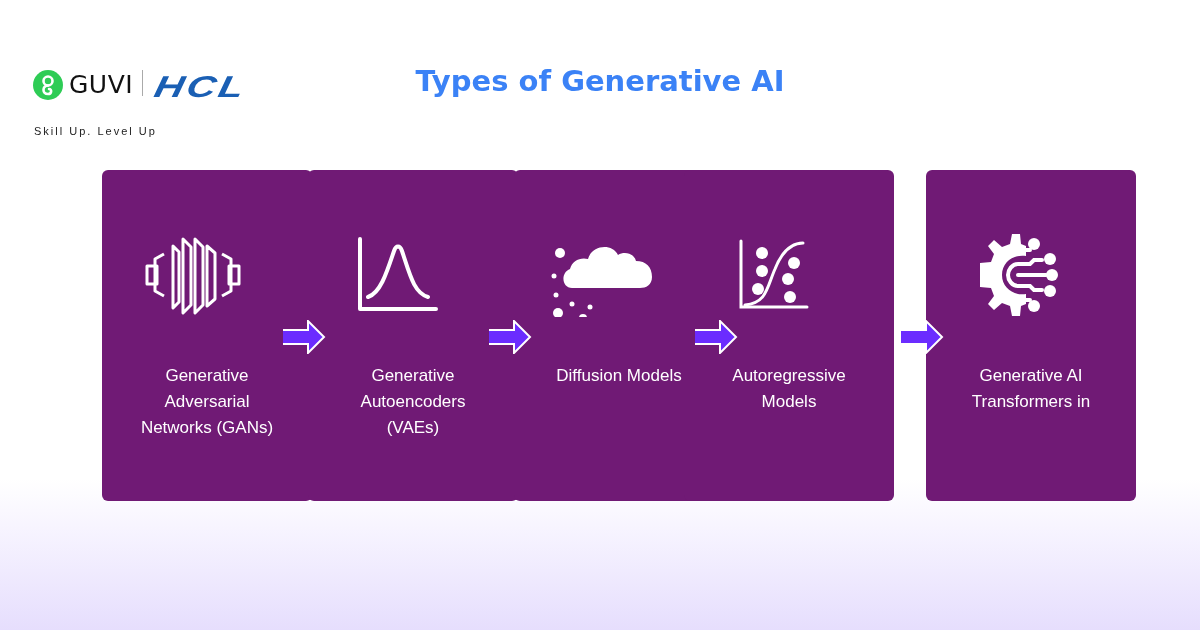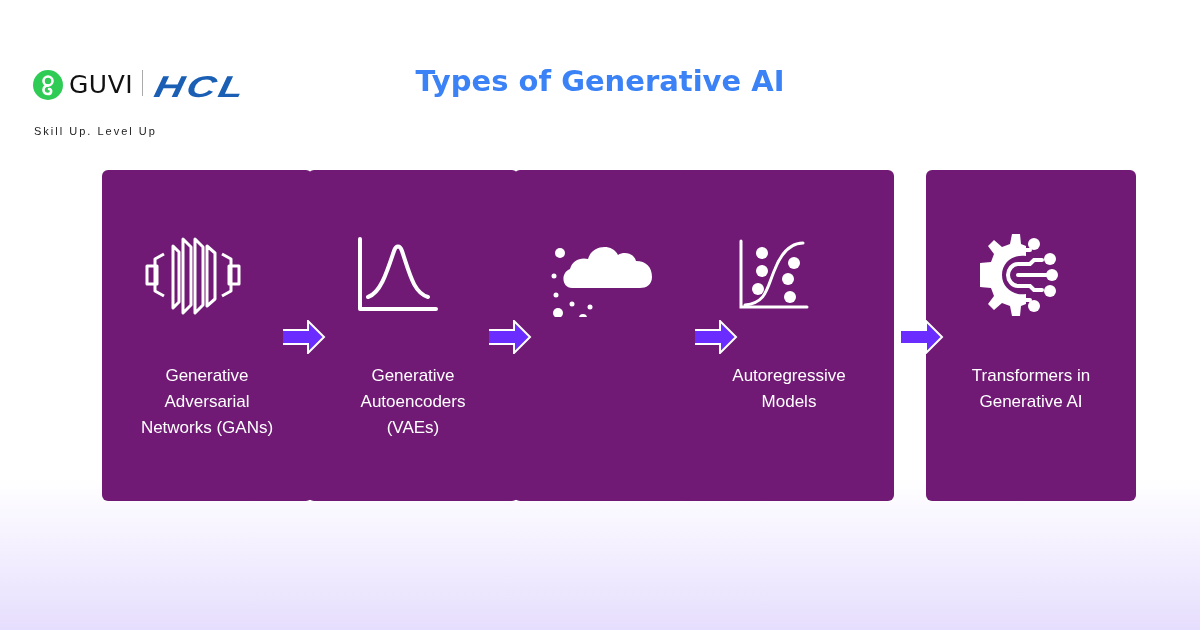--- a/index.html
+++ b/index.html
@@ -79,20 +79,23 @@
       <path d="M22 55 C12 55 10 40 20 36 C22 28 30 24 38 26 C42 12 62 10 68 22 C74 18 84 20 86 28 C96 28 102 34 102 44 C102 52 96 55 90 55 Z"></path>
       <circle cx="10" cy="20" r="5"></circle>
       <circle cx="4" cy="43" r="2.5"></circle>
       <circle cx="6" cy="62" r="2.5"></circle>
       <circle cx="22" cy="71" r="2.5"></circle>
       <circle cx="40" cy="74" r="2.5"></circle>
       <circle cx="8" cy="80" r="5"></circle>
       <circle cx="33" cy="85" r="4"></circle>
     </svg>
   </div>
+  <div class="label">
+    <div>Diffusion Models</div>
+  </div>
 </div>
 
 <div class="card" style="left:684px">
   <div class="icon">
     <svg width="76" height="76" viewBox="0 0 76 76" fill="none" stroke="#fff" stroke-width="3" stroke-linecap="round">
       <path d="M4 4 L4 70 L70 70"></path>
       <path d="M8 68 C30 66 30 50 38 32 C46 12 56 6 66 6"></path>
       <g fill="#fff" stroke="none">
         <circle cx="25" cy="16" r="6"></circle>
         <circle cx="25" cy="34" r="6"></circle>
@@ -121,22 +124,22 @@
       <g fill="#fff">
         <circle cx="62" cy="14" r="6"></circle>
         <circle cx="78" cy="29" r="6"></circle>
         <circle cx="80" cy="45" r="6"></circle>
         <circle cx="78" cy="61" r="6"></circle>
         <circle cx="62" cy="76" r="6"></circle>
       </g>
     </svg>
   </div>
   <div class="label">
-    <div>Transformers in</div>
-      <div>Generative AI</div>
+    <div>Generative AI</div>
+      <div>Transformers in</div>
   </div>
 </div>
 
 <svg class="arrow" style="left:283px" viewBox="0 0 48 34">
   <path d="M0 10 L25 10 L25 1 L41 17 L25 33 L25 24 L0 24 Z" fill="#6b2cff" stroke="#fff" stroke-width="2"></path>
   <rect x="0" y="11" width="4" height="12" fill="#6b2cff"></rect>
 </svg>
 <svg class="arrow" style="left:489px" viewBox="0 0 48 34">
   <path d="M0 10 L25 10 L25 1 L41 17 L25 33 L25 24 L0 24 Z" fill="#6b2cff" stroke="#fff" stroke-width="2"></path>
   <rect x="0" y="11" width="4" height="12" fill="#6b2cff"></rect>

